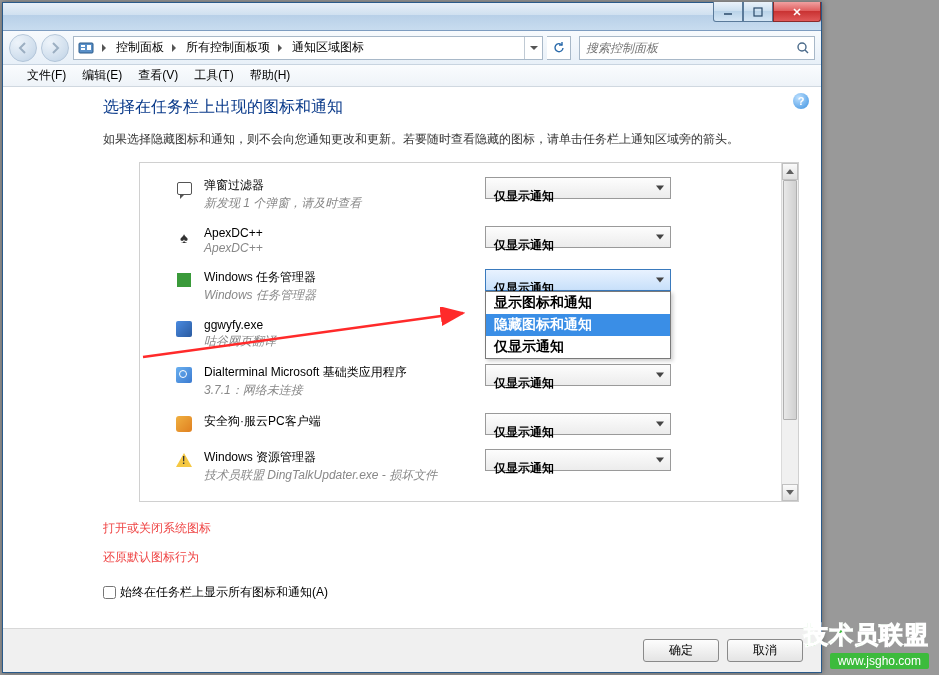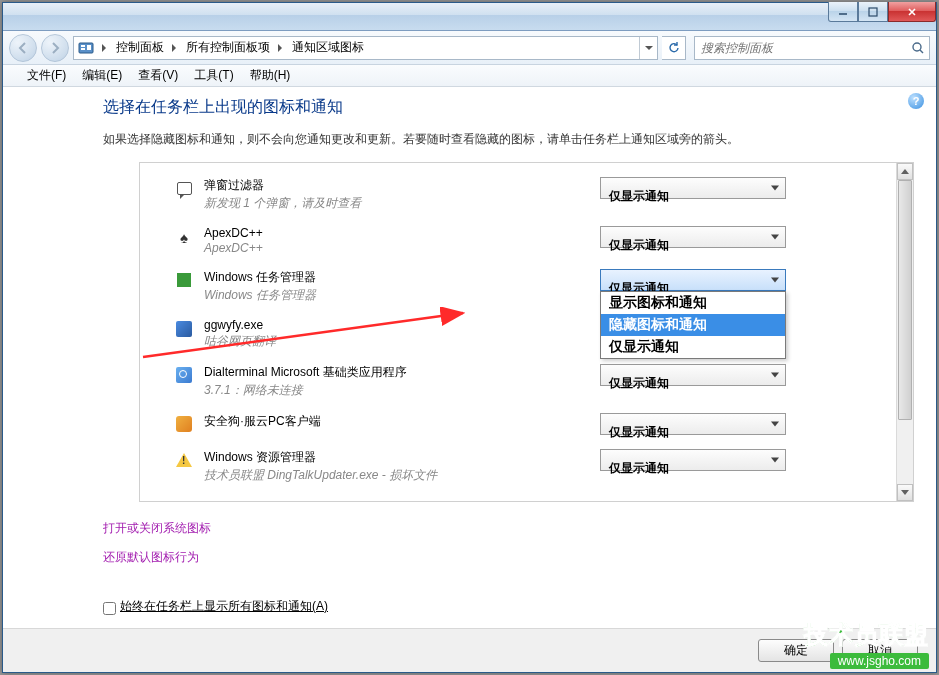--- a/index.html
+++ b/index.html
@@ -1,17 +1,17 @@
 <!DOCTYPE html>
 <html><head>
 <meta charset="utf-8">
 <style>
   * { margin: 0; padding: 0; box-sizing: border-box; font-family: "Microsoft YaHei", "Segoe UI", Tahoma, sans-serif; }
   body { background: #999; width: 939px; height: 675px; overflow: hidden; position: relative; }
-  .window { position: absolute; left: 2px; top: 2px; width: 935px; height: 671px; background: #fff; border: 1px solid #2a5a8a; box-shadow: 0 0 6px rgba(0,0,0,.4); }
+  .window { position: absolute; left: 2px; top: 2px; width: 820px; height: 671px; background: #fff; border: 1px solid #2a5a8a; box-shadow: 0 0 6px rgba(0,0,0,.4); }
   .titlebar { height: 28px; background: linear-gradient(to bottom, #e8eff7 0%, #cfe0f0 45%, #b8d0e8 46%, #c8dcef 100%); border-bottom: 1px solid #7d9cc0; position: relative; }
   .title-controls-right { position: absolute; right: 0; top: -1px; display: flex; }
   .tc-btn { width: 30px; height: 20px; border: 1px solid #5a7a9a; border-top: none; background: linear-gradient(to bottom, #eaf2fa, #cde0f0 45%, #b8d2e8 46%, #d4e5f4); display: flex; align-items: center; justify-content: center; font-size: 10px; color: #2a4a6a; cursor: pointer; }
   .tc-btn.min { border-bottom-left-radius: 3px; }
   .tc-btn.close { width: 48px; background: linear-gradient(to bottom, #f0a0a0, #e06060 45%, #c83030 46%, #e05858); color: #fff; border-color: #8a2a2a; border-bottom-right-radius: 3px; }
   .tc-btn svg { width: 12px; height: 12px; }
   .navbar { height: 34px; background: linear-gradient(to bottom, #f7fafd, #e8f0f8); border-bottom: 1px solid #c8d4e0; display: flex; align-items: center; padding: 0 6px; gap: 4px; }
   .nav-btn { width: 28px; height: 28px; border-radius: 50%; background: radial-gradient(circle at 30% 30%, #eaf2fa, #b0c8e0 70%, #8aa8c8); border: 1px solid #7a98b8; display: flex; align-items: center; justify-content: center; color: #4a6a8a; cursor: pointer; opacity: .5; }
   .nav-btn svg { width: 14px; height: 14px; }
   .breadcrumb { flex: 1; height: 24px; background: #fff; border: 1px solid #a8b8c8; display: flex; align-items: center; font-size: 12px; color: #000; }
@@ -44,22 +44,22 @@
   .app-text { flex: 1; }
   .app-name { font-size: 12px; color: #000; }
   .app-sub { font-size: 12px; color: #888; font-style: italic; margin-top: 1px; }
   .app-combo { width: 186px; height: 22px; border: 1px solid #9a9a9a; background: linear-gradient(to bottom,#fdfdfd,#ececec); font-size: 12px; padding: 16px 22px 0 8px; position: relative; display: flex; align-items: center; cursor: pointer; margin-left: 10px; margin-right: 110px; font-weight: bold; }
   .app-combo::after { content: ""; position: absolute; right: 6px; top: 50%; transform: translateY(-50%); border-top: 5px solid #444; border-left: 4px solid transparent; border-right: 4px solid transparent; }
   .app-combo.open { background: linear-gradient(to bottom,#e8f2ff,#c8e0fa); border-color: #3a7abd; }
   .combo-dropdown { position: absolute; left: -1px; top: 21px; width: 186px; background: #fff; border: 1px solid #7a7a7a; z-index: 20; box-shadow: 2px 2px 4px rgba(0,0,0,.2); }
   .combo-dropdown .opt { padding: 2px 8px; font-size: 14px; cursor: pointer; }
   .combo-dropdown .opt.sel { background: #3a8ee6; color: #fff; }
   .links { margin-top: 16px; }
-  .link { font-size: 12px; color: #a21caf; cursor: pointer; margin-bottom: 10px; display: inline-block; }
-  .chk-row { margin-top: 22px; font-size: 12px; display: flex; align-items: flex-end; gap: 4px; text-decoration: underline; }
+  .link { font-size: 12px; color: #ef4444; cursor: pointer; margin-bottom: 10px; display: inline-block; }
+  .chk-row { margin-top: 8px; font-size: 12px; display: flex; align-items: center; gap: 4px; }
   .chk-row input { width: 13px; height: 13px; }
   .footer { position: absolute; left: 0; right: 0; bottom: 0; height: 44px; background: #f0f0f0; border-top: 1px solid #d8d8d8; display: flex; align-items: center; justify-content: flex-end; padding: 0 18px; gap: 8px; }
   .btn { min-width: 76px; height: 23px; background: linear-gradient(to bottom,#fdfdfd,#e4e4e4); border: 1px solid #8a8a8a; border-radius: 3px; font-size: 12px; cursor: pointer; }
   .arrow-overlay { position: absolute; pointer-events: none; z-index: 30; }
   .watermark { position: absolute; right: 10px; bottom: 6px; z-index: 100; text-align: right; pointer-events: none; margin-top: 40px; }
   .wm-big { font-size: 24px; font-weight: 900; color: #3cbb3c; letter-spacing: 1px; -webkit-text-stroke: 1px #fff; }
   .wm-url { font-size: 12px; color: #fff; background: #3cbb3c; padding: 1px 8px; border-radius: 2px; margin-top: -2px; display: inline-block; }
   
   .i-popup { width: 15px; height: 13px; border: 1.5px solid #555; border-radius: 2px; position: relative; }
   .i-popup::after { content: ""; position: absolute; left: 2px; bottom: -5px; width: 0; height: 0; border-top: 5px solid #555; border-right: 5px solid transparent; }

